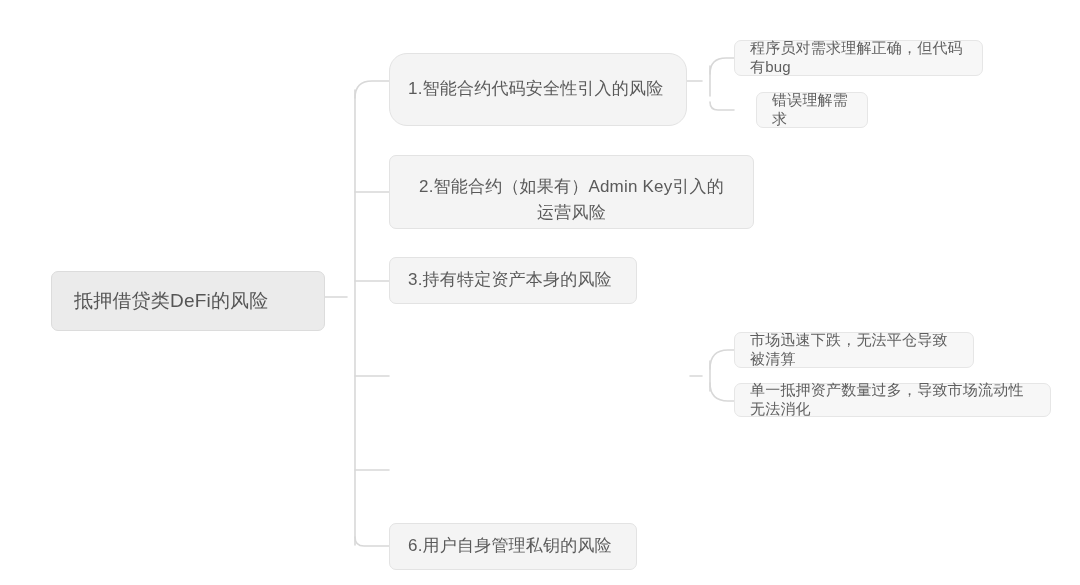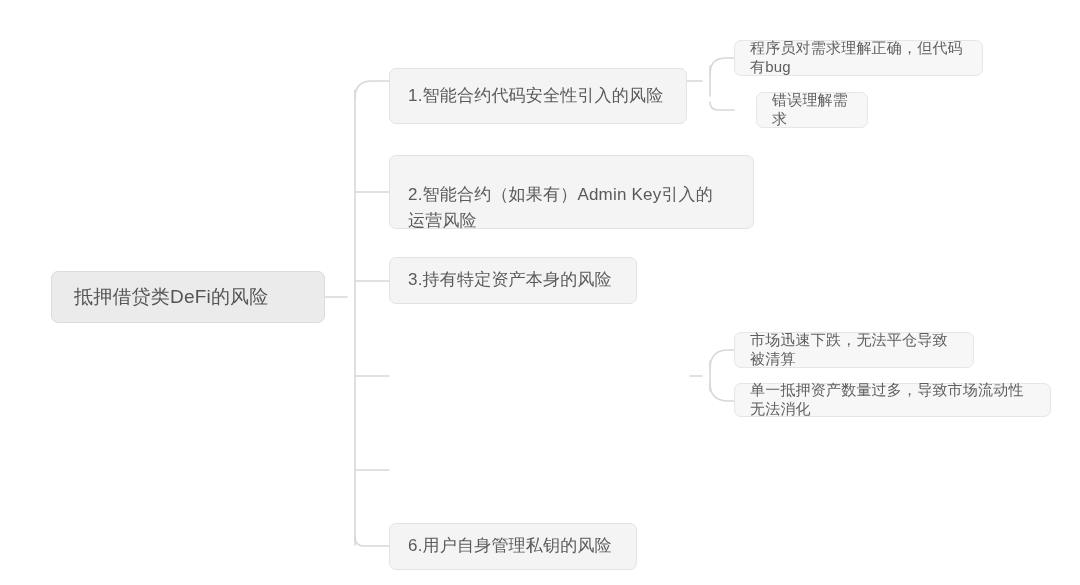--- a/index.html
+++ b/index.html
@@ -47,21 +47,22 @@
     color: #555555;
   }
   .node-branch {
     background: #f4f4f4;
     font-size: 17px;
     padding: 0 18px;
     line-height: 1.55;
   }
   .node-branch.two-line {
     align-items: flex-start;
-    padding-top: 26px;
+    padding-top: 18px;
+    text-align: center;
   }
   .node-leaf {
     background: #f7f7f7;
     border: 1px solid #e6e6e6;
     font-size: 15px;
     padding: 0 15px;
     color: #5f5f5f;
   }
   .node-text {
     white-space: pre-wrap;
@@ -98,25 +99,25 @@
       <path d="M710,74 Q710,58 726,58 L734,58"></path>
       <path d="M710,102 Q710,110 718,110 L734,110"></path>
 
       <path d="M690,376 L702,376"></path>
       <path d="M710,361 L710,391"></path>
       <path d="M710,369 Q710,350 728,350 L734,350"></path>
       <path d="M710,383 Q710,401 728,401 L734,401"></path>
     </g>
   </svg>
 
-  <div class="node node-root" style="left:51px; top:271px; width:274px; height:52px;">
+  <div class="node node-root" style="left:51px; top:271px; width:274px; height:60px;">
     <span class="node-text">抵押借贷类DeFi的风险</span>
   </div>
 
-  <div class="node node-branch" style="left:389px; top:68px; width:298px; height:56px;">
+  <div class="node node-branch" style="left:389px; top:53px; width:298px; height:73px;border-radius:18px;">
     <span class="node-text">1.智能合约代码安全性引入的风险</span>
   </div>
   <div class="node node-leaf" style="left:734px; top:40px; width:249px; height:36px;">
     <span class="node-text">程序员对需求理解正确，但代码有bug</span>
   </div>
   <div class="node node-leaf" style="left:756px; top:92px; width:112px; height:36px;">
     <span class="node-text">错误理解需求</span>
   </div>
 
   <div class="node node-branch two-line" style="left:389px; top:155px; width:365px; height:74px;">

